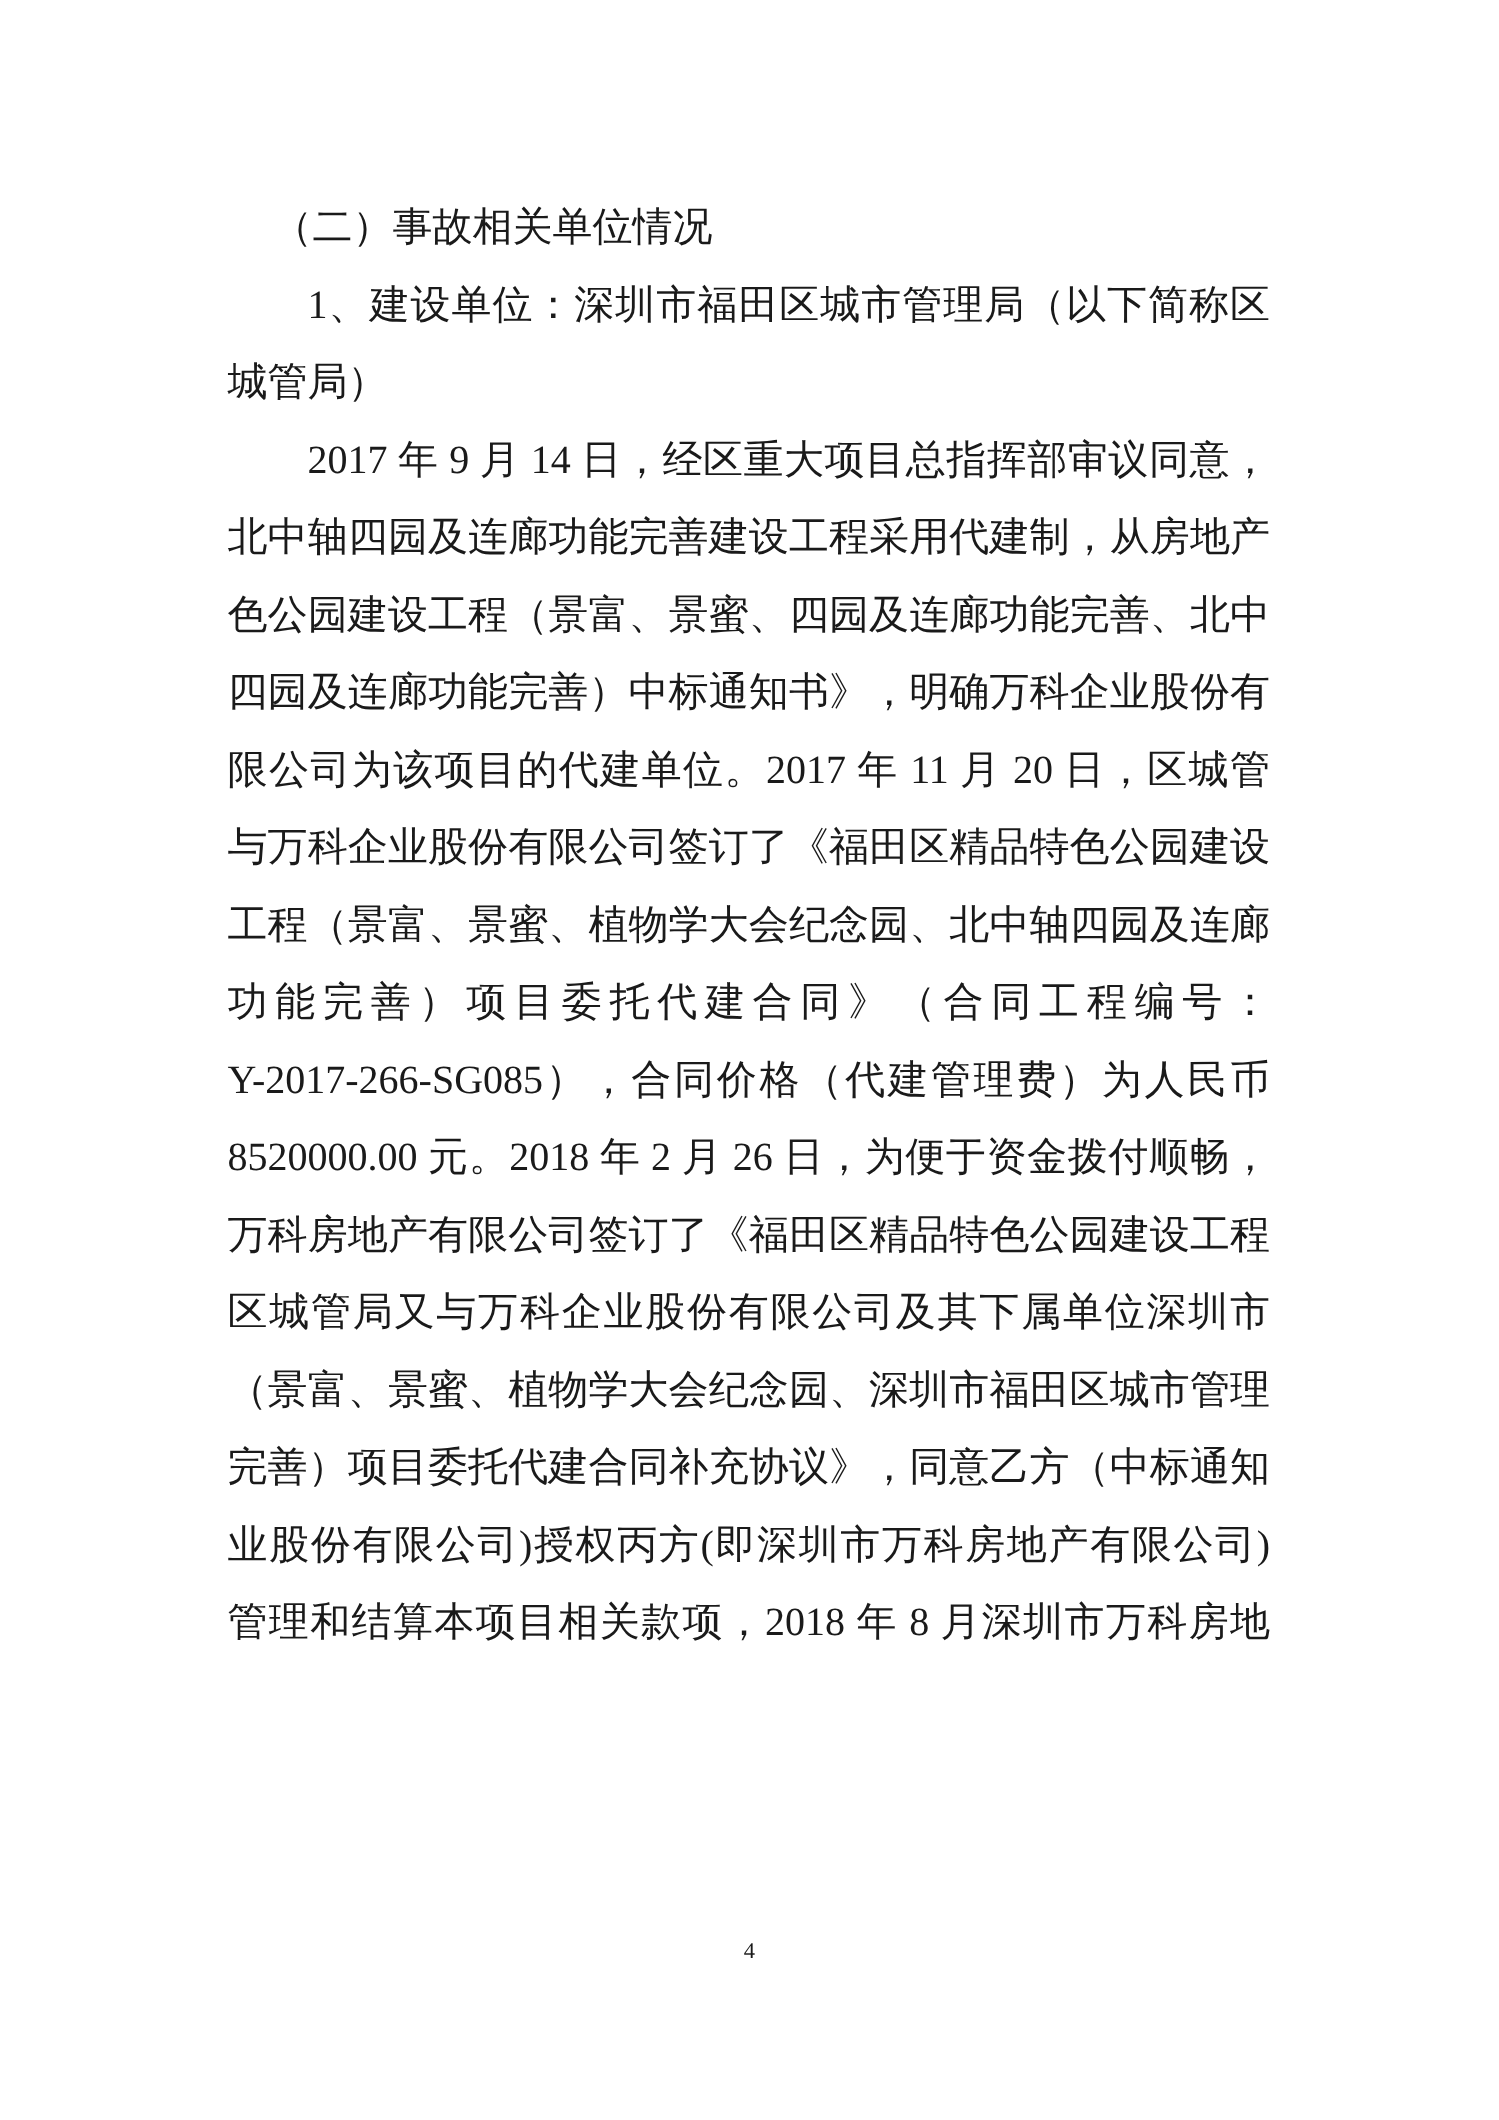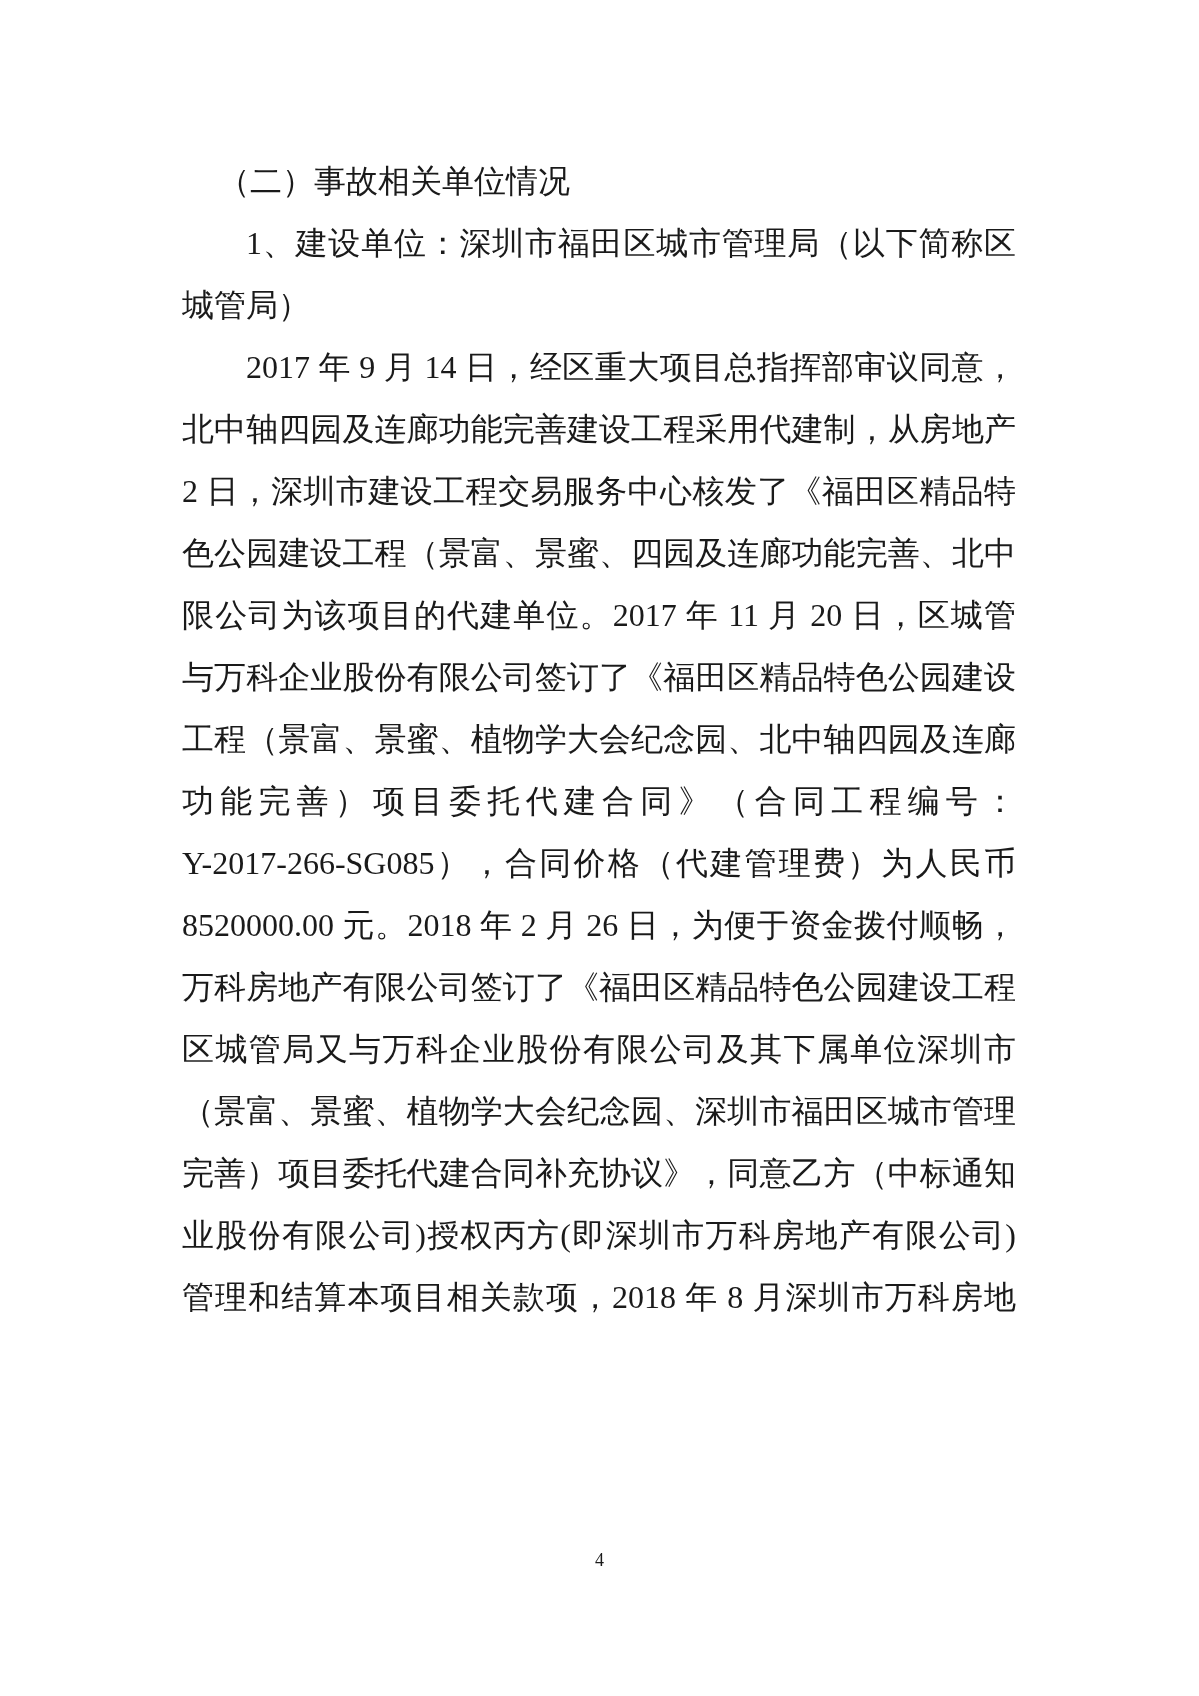--- a/index.html
+++ b/index.html
@@ -50,22 +50,22 @@
 </head>
 <body>
 
 <div class="page">
   <div class="text-block">
     <div class="line indent-1">（二）事故相关单位情况</div>
     <div class="line indent-2 just">1、建设单位：深圳市福田区城市管理局（以下简称区</div>
     <div class="line">城管局）</div>
     <div class="line indent-2 just">2017 年 9 月 14 日，经区重大项目总指挥部审议同意，</div>
     <div class="line just">北中轴四园及连廊功能完善建设工程采用代建制，从房地产</div>
-    <div class="line just">2 日，深圳市建设工程交易服务中心核发了《福田区精品特</div>
     <div class="line just">色公园建设工程（景富、景蜜、四园及连廊功能完善、北中轴</div>
+    <div class="line just">四园及连廊功能完善）中标通知书》，明确万科企业股份有</div>
     <div class="line just">限公司为该项目的代建单位。2017 年 11 月 20 日，区城管局</div>
     <div class="line just">与万科企业股份有限公司签订了《福田区精品特色公园建设</div>
     <div class="line just">工程（景富、景蜜、植物学大会纪念园、北中轴四园及连廊</div>
     <div class="line just">功能完善）项目委托代建合同》（合同工程编号：</div>
     <div class="line just">Y-2017-266-SG085），合同价格（代建管理费）为人民币</div>
     <div class="line just">8520000.00 元。2018 年 2 月 26 日，为便于资金拨付顺畅，</div>
     <div class="line just">万科房地产有限公司签订了《福田区精品特色公园建设工程</div>
     <div class="line just">区城管局又与万科企业股份有限公司及其下属单位深圳市</div>
     <div class="line just">（景富、景蜜、植物学大会纪念园、深圳市福田区城市管理局</div>
     <div class="line just">完善）项目委托代建合同补充协议》，同意乙方（中标通知书</div>

